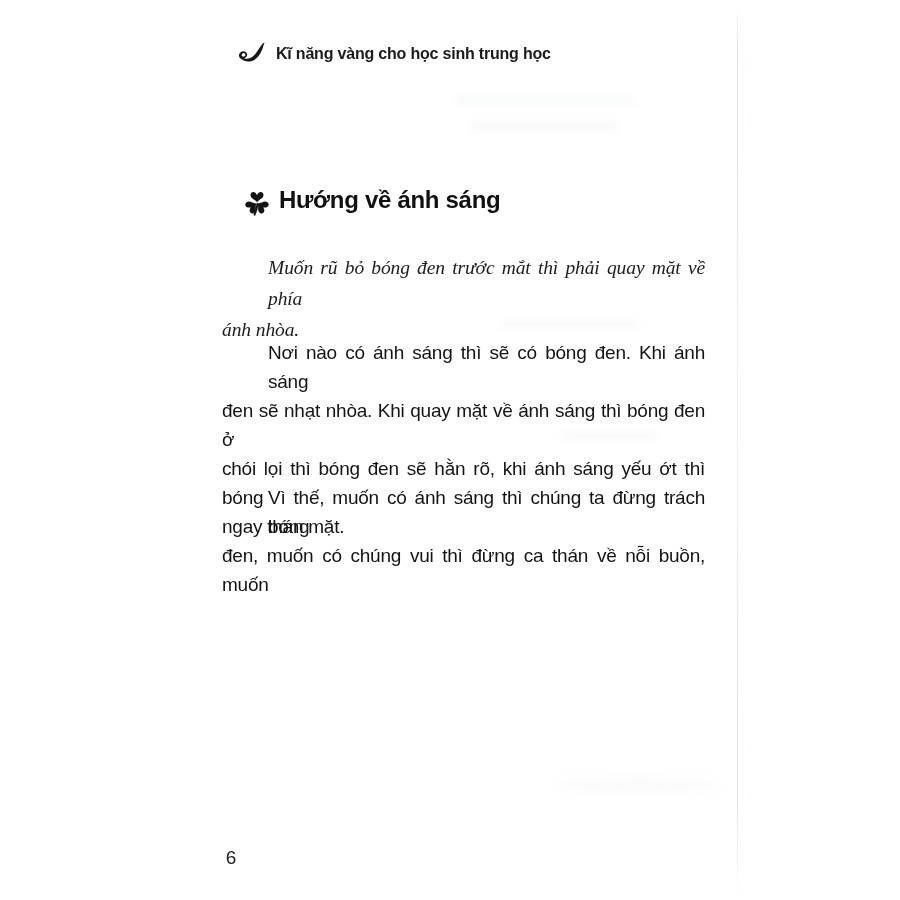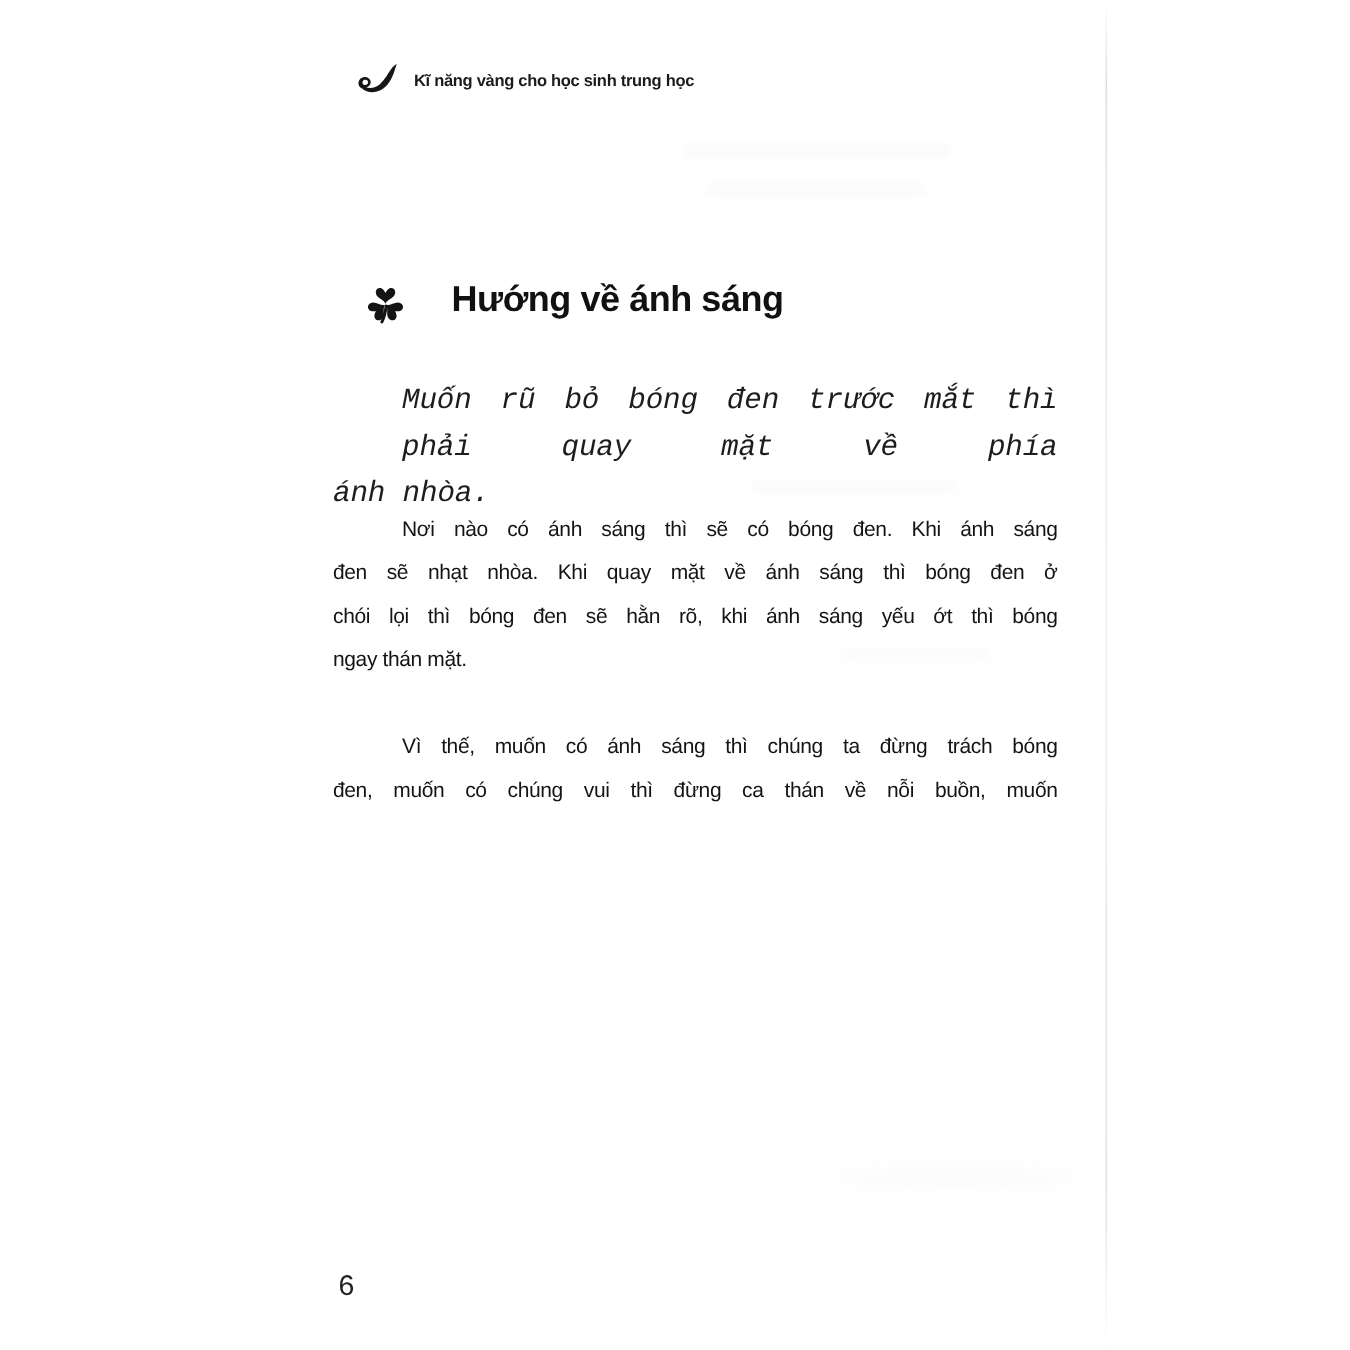--- a/index.html
+++ b/index.html
@@ -3,35 +3,35 @@
 <meta charset="utf-8">
 <style>
   html,body{margin:0;padding:0;background:#ffffff;}
   .page{
     position:relative;width:900px;height:900px;background:#ffffff;overflow:hidden;
     font-family:"Liberation Sans",sans-serif;color:#161616;
   }
   
   .running-header{position:absolute;left:236px;top:42px;display:flex;align-items:center;gap:8px;}
   .hdr-icon{display:inline-flex;width:32px;height:24px;}
-  .hdr-text{font-size:11px;font-weight:700;letter-spacing:-0.2px;color:#1b1b1b;}
+  .hdr-text{font-size:16px;font-weight:700;letter-spacing:-0.2px;color:#1b1b1b;}
   
-  .section-heading{position:absolute;left:242px;top:186px;display:flex;align-items:flex-start;gap:29px;}
+  .section-heading{position:absolute;left:242px;top:186px;display:flex;align-items:flex-start;gap:7px;}
   .clover{display:inline-flex;width:30px;height:32px;margin-top:3px;}
   .section-title{margin:0;font-size:24px;font-weight:700;letter-spacing:-0.3px;color:#111111;}
   
   .quote{
     position:absolute;left:222px;top:252px;width:483px;
-    font-family:Liberation Mono, monospace;font-style:italic;
+    font-family:Liberation Serif, serif;font-style:italic;
     font-size:19.5px;line-height:31px;color:#1d1d1d;letter-spacing:-0.1px;
   }
   
   .body-text{
     position:absolute;left:222px;width:483px;
-    font-size:14px;line-height:29px;letter-spacing:-0.25px;color:#141414;
+    font-size:19px;line-height:29px;letter-spacing:-0.25px;color:#141414;
   }
   .body-p1{top:338px;}
   .body-p2{top:483px;}
   .tline{text-align:justify;text-align-last:justify;}
   .tline.last{text-align-last:left;}
   .tline.indent{padding-left:46px;}
   
   .page-number{position:absolute;left:220px;top:847px;width:22px;text-align:center;font-size:19px;color:#222222;}
   
   .page-edge-line{

